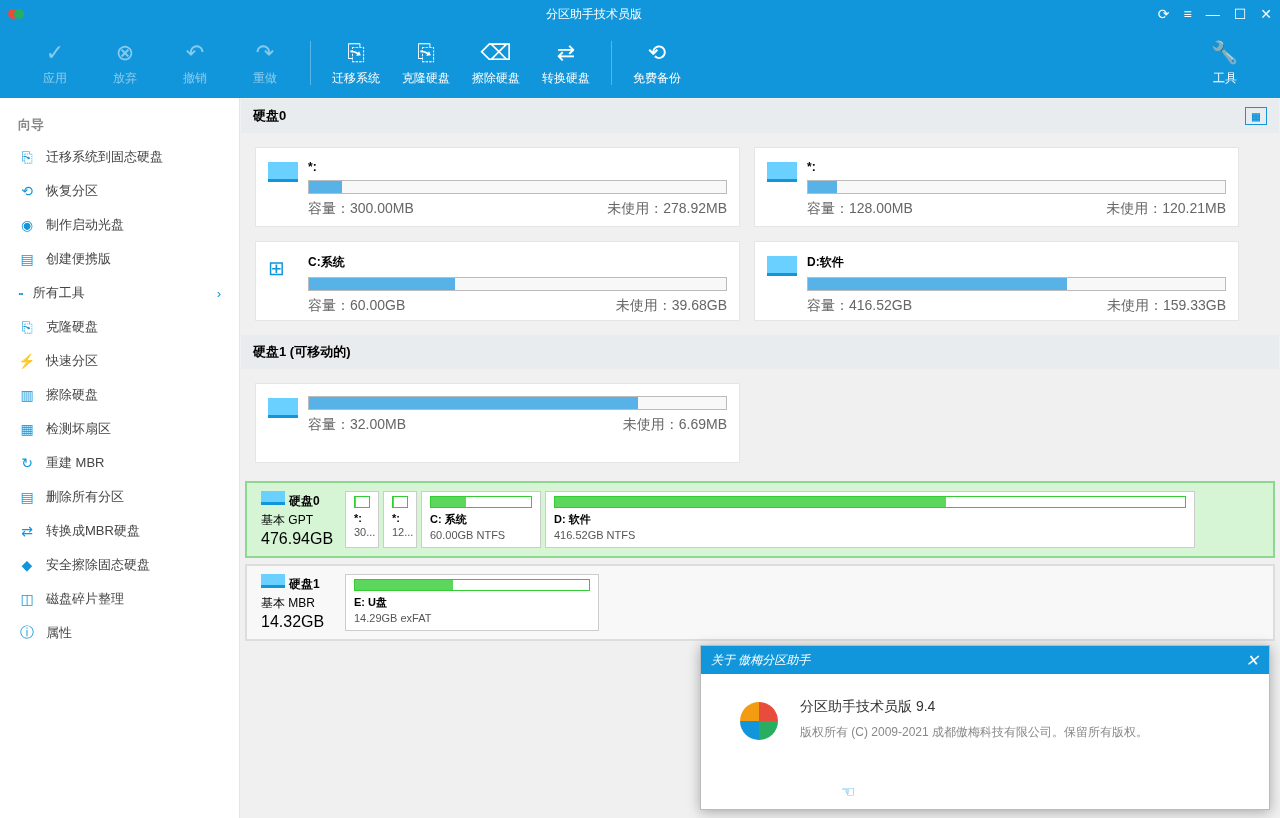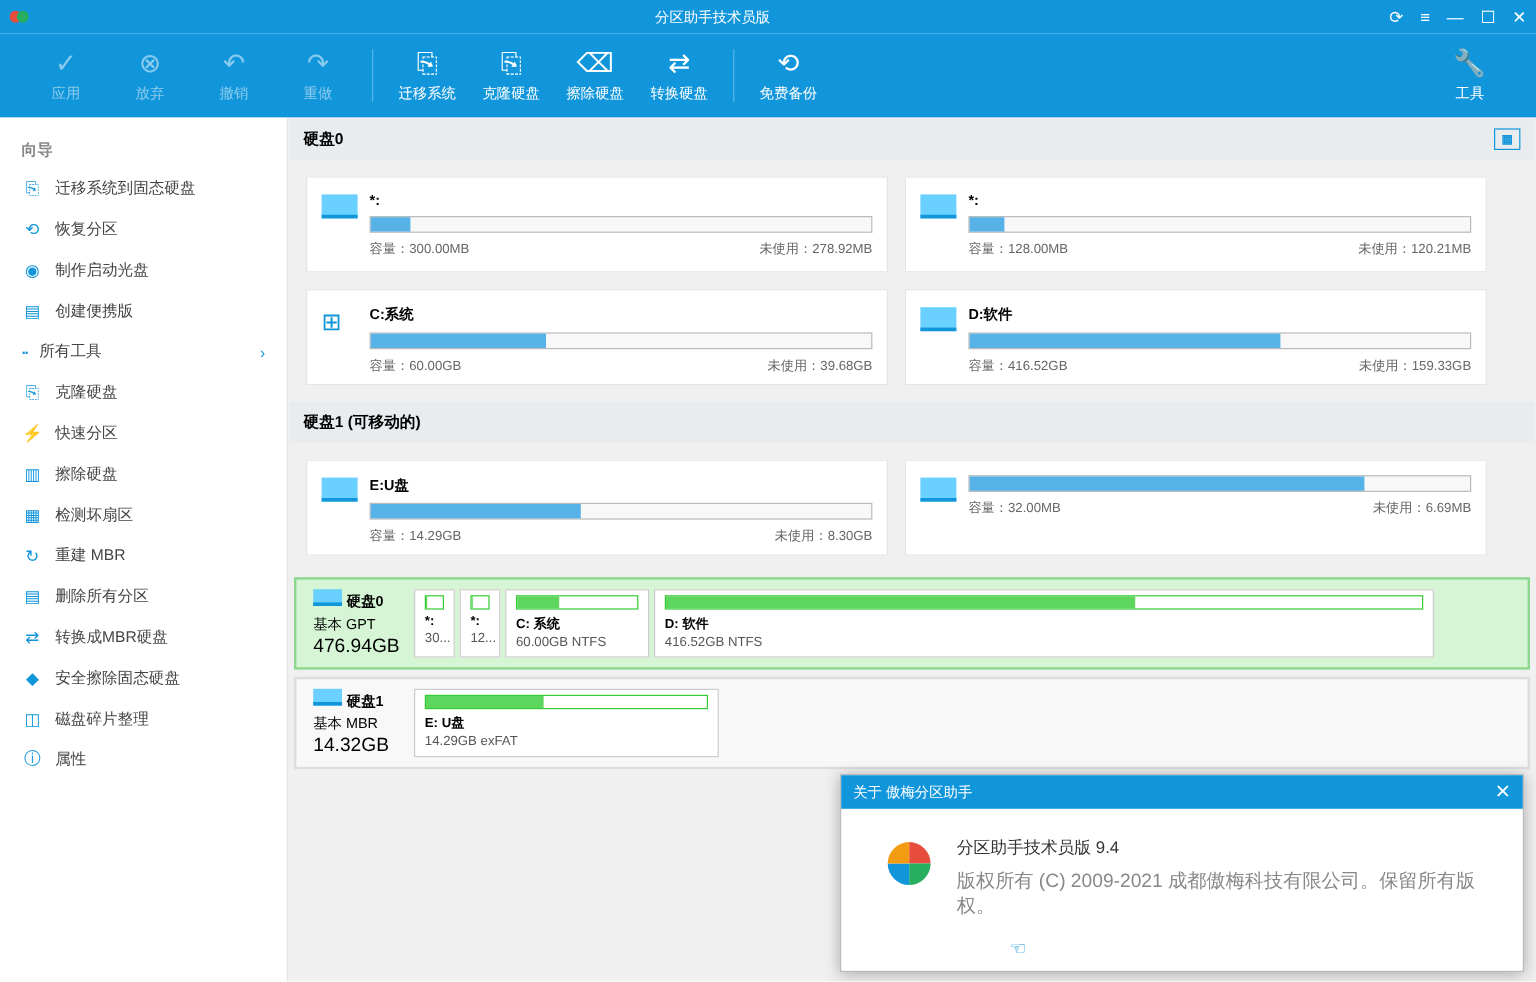--- a/index.html
+++ b/index.html
@@ -36,46 +36,46 @@
 
 .pcards { display: flex; flex-wrap: wrap; gap: 14px; padding: 14px; }
 .pcard { width: 485px; height: 80px; background: #fff; border: 1px solid #e5e5e5; display: flex; padding: 12px; }
 .pcard .pico { width: 30px; height: 20px; margin-right: 10px; margin-top:2px;}
 .pico-drive { background: #6ad0ff; border-bottom: 3px solid #1296db; }
 .pico-win { color:#1296db; font-size:20px; }
 .pcard .pbody { flex: 1; }
 .pname { font-size: 12px; font-weight: bold; margin-bottom: 6px; }
 .pbar { height: 14px; border: 1px solid #bbb; background: #f8f8f8; margin-bottom: 6px; position: relative; }
 .pbar .fill { height: 100%; background: #57b2e8; }
-.pstats { display: flex; justify-content: space-between; font-size: 11px; color: #666; }
+.pstats { display: flex; justify-content: space-between; font-size: 14px; color: #666; }
 
 
 .diskmap-area { padding:4px; }
 .diskmap { border: 2px solid #8ed78e; background: #d5f5d5; display: flex; padding: 8px; margin-bottom:6px; }
 .diskmap.alt { border-color:#ddd; background:#f8f8f8; }
 .dm-info { width: 90px; padding-left:6px;}
 .dm-info .dico { background:#6ad0ff; border-bottom:3px solid #1296db; width:24px; height:14px; display:inline-block; margin-right:4px;}
 .dm-info .dname { font-size: 12px; font-weight: bold; }
 .dm-info .dtype { font-size: 12px; margin-top: 2px; }
 .dm-info .dsize { font-size: 16px; margin-top: 1px; }
 .dm-parts { flex: 1; display: flex; gap: 4px; }
 .dm-part { border: 1px solid #ccc; background: #fff; padding: 4px 8px; display: flex; flex-direction: column; }
 .dm-bar { height: 12px; border: 1px solid #3c3; background:#fff; margin-bottom: 4px; position: relative; }
 .dm-bar .f { height:100%; background:#5cd65c; }
 .dm-lbl1 { font-size: 11px; font-weight: bold; }
 .dm-lbl2 { font-size: 11px; color: #555; margin-top:2px;}
 
 
 .dialog { position: absolute; left: 700px; top: 645px; width: 570px; height: 165px; background: #fff; box-shadow: 0 2px 12px rgba(0,0,0,0.3); border:1px solid #bbb;}
-.dlg-title { height: 28px; background: #1296db; color: #fff; font-size: 12px; display: flex; align-items: center; padding: 0 10px; }
+.dlg-title { height: 28px; background: #1296db; color: #fff; font-size: 12px; display: flex; align-items: center; padding: 0 10px; font-style: italic; }
 .dlg-title .x { margin-left: auto; cursor: pointer; font-size:16px;}
 .dlg-body { padding: 24px 35px; display: flex; }
 .dlg-logo { width: 46px; height: 46px; margin-right: 18px; position:relative;}
 .dlg-txt .t1 { font-size: 14px; color: #333; margin-bottom: 8px; }
-.dlg-txt .t2 { font-size: 16px; color: #888; }
+.dlg-txt .t2 { font-size: 12px; color: #888; }
 .dlg-hand { position:absolute; left:140px; bottom:8px; color:#1296db; font-size:16px;}
 
 svg { display:block; }
 </style>
 </head>
 <body>
 
 <div class="titlebar">
   <svg class="logo" viewBox="0 0 16 16">
       <circle cx="5" cy="8" r="5" fill="#e74c3c"></circle>
@@ -267,33 +267,20 @@
             </div>
           </div>
         </div>
         <div class="disk-hdr">
           <span>硬盘1 (可移动的)</span>
         </div>
         <div class="pcards">
           <div class="pcard">
             <span class="pico pico-drive"></span>
             <div class="pbody">
-              <div class="pname">E:U盘</div>
-              <div class="pbar">
-                <div class="fill" style="width:42%"></div>
-              </div>
-              <div class="pstats">
-                <span>容量：14.29GB</span>
-                <span>未使用：8.30GB</span>
-              </div>
-            </div>
-          </div>
-          <div class="pcard">
-            <span class="pico pico-drive"></span>
-            <div class="pbody">
               <div class="pbar">
                 <div class="fill" style="width:79%"></div>
               </div>
               <div class="pstats">
                 <span>容量：32.00MB</span>
                 <span>未使用：6.69MB</span>
               </div>
             </div>
           </div>
         </div>

